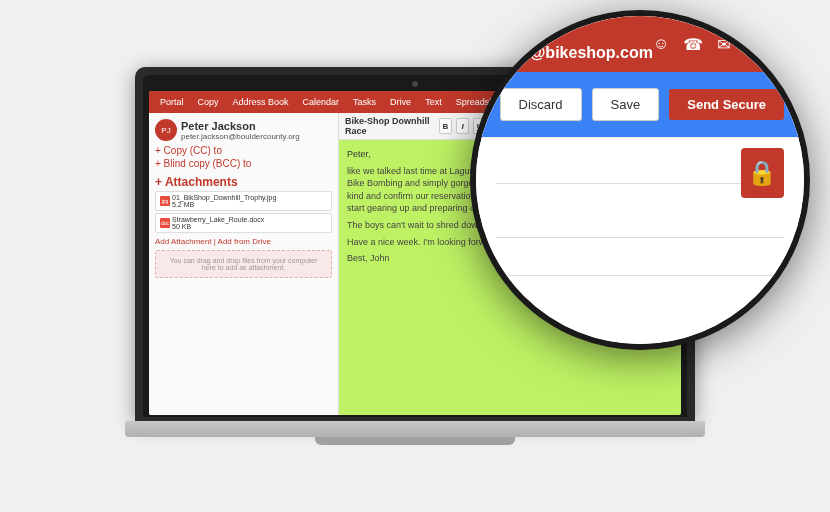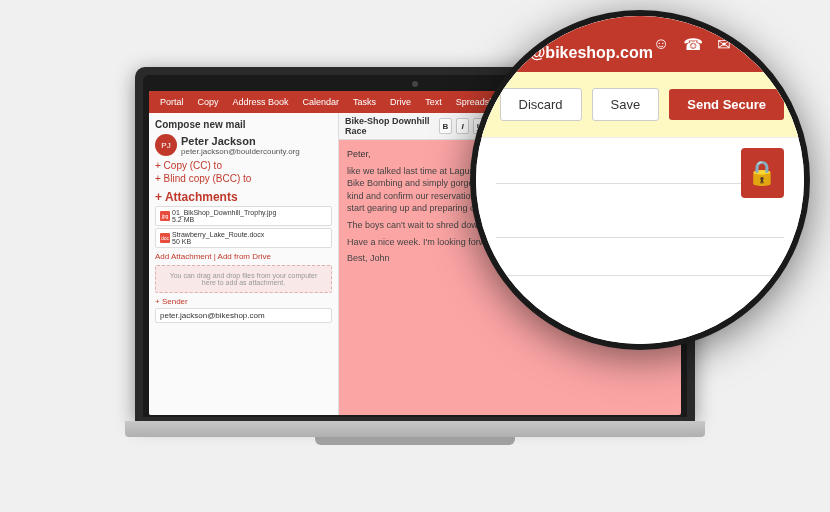--- a/index.html
+++ b/index.html
@@ -50,21 +50,21 @@
     .webcam-dot {
       width: 6px;
       height: 6px;
       background: #444;
       border-radius: 50%;
       margin: 0 auto 4px auto;
     }
 
     .laptop-screen {
       width: 100%;
-      background: #fca5a5;
+      background: #bef264;
       border-radius: 2px;
       overflow: hidden;
       height: 324px;
     }
 
     .laptop-base {
       width: 580px;
       height: 16px;
       background: linear-gradient(to bottom, #c8c8c8, #b0b0b0);
       border-radius: 0 0 4px 4px;
@@ -364,21 +364,21 @@
     }
 
     .mag-icon {
       color: #fff;
       font-size: 16px;
       cursor: pointer;
     }
 
     
     .mag-action-bar {
-      background: #fef9c3;
+      background: #3b82f6;
       padding: 16px 20px;
       display: flex;
       align-items: center;
       justify-content: flex-end;
       gap: 10px;
       border-bottom: 1px solid #eee;
       flex-shrink: 0;
     }
 
     .mag-btn {
@@ -460,21 +460,20 @@
               <div class="nav-item">Drive</div>
               <div class="nav-item">Text</div>
               <div class="nav-item">Spreadsheet</div>
               <div class="nav-item">Messenger</div>
               <div class="nav-item active">Bike-Shop Down...</div>
             </div>
 
             <div class="main-content">
 
               <div class="compose-pane">
-                <div class="compose-title">Compose new mail</div>
 
                 <div class="sender-info">
                   <div class="avatar">PJ</div>
                   <div class="sender-details">
                     <div class="sender-name">Peter Jackson</div>
                     <div>peter.jackson@bouldercounty.org</div>
                   </div>
                 </div>
 
                 <div class="field-row">+ Copy (CC) to</div>
@@ -497,24 +496,20 @@
                     </div>
                   </div>
                 </div>
 
                 <div class="add-attachment">
                   <span>Add Attachment</span> | <span>Add from Drive</span>
                 </div>
 
                 <div class="drag-drop-area">You can drag and drop files from your computer here to add as attachment.</div>
 
-                <div class="sender-field">
-                  <div>+ Sender</div>
-                  <div class="sender-email">peter.jackson@bikeshop.com</div>
-                </div>
               </div>
 
               <div class="email-content-pane">
                 <div class="email-toolbar">
                   <span class="tab-label">Bike-Shop Downhill Race</span>
                   <div class="toolbar-btn">B</div>
                   <div class="toolbar-btn">
                       <em>I</em>
                     </div>
                   <div class="toolbar-btn">

